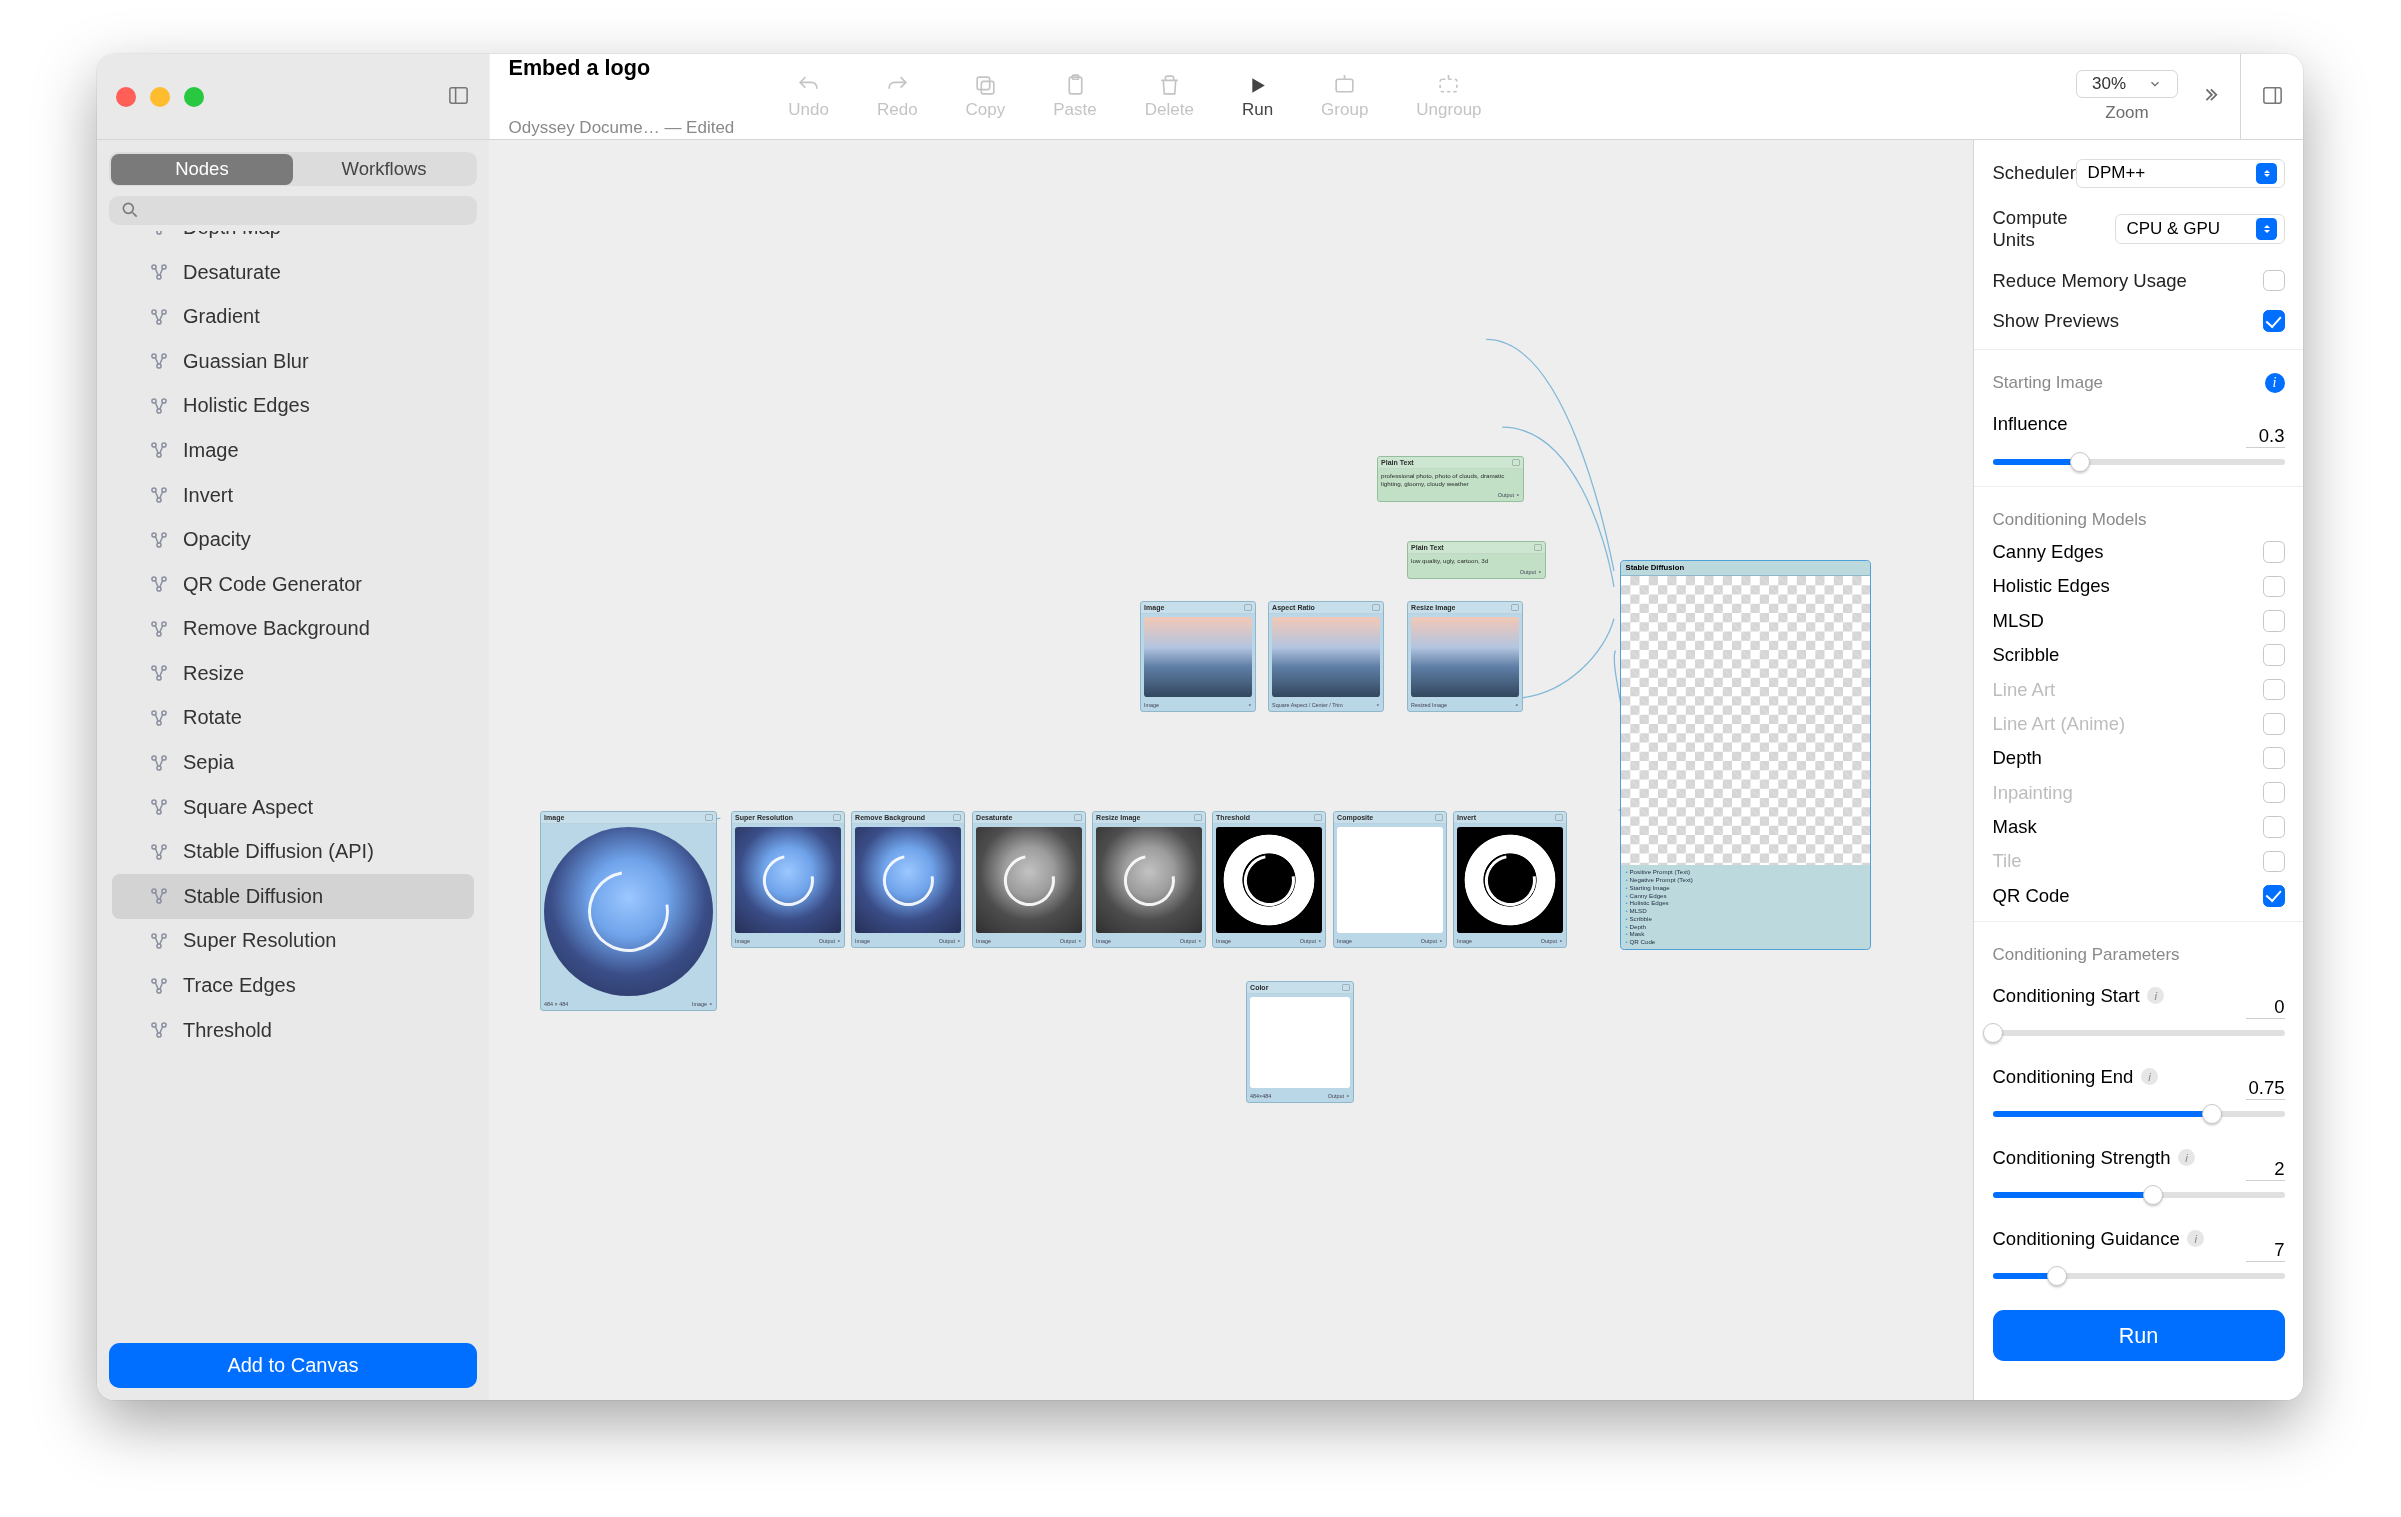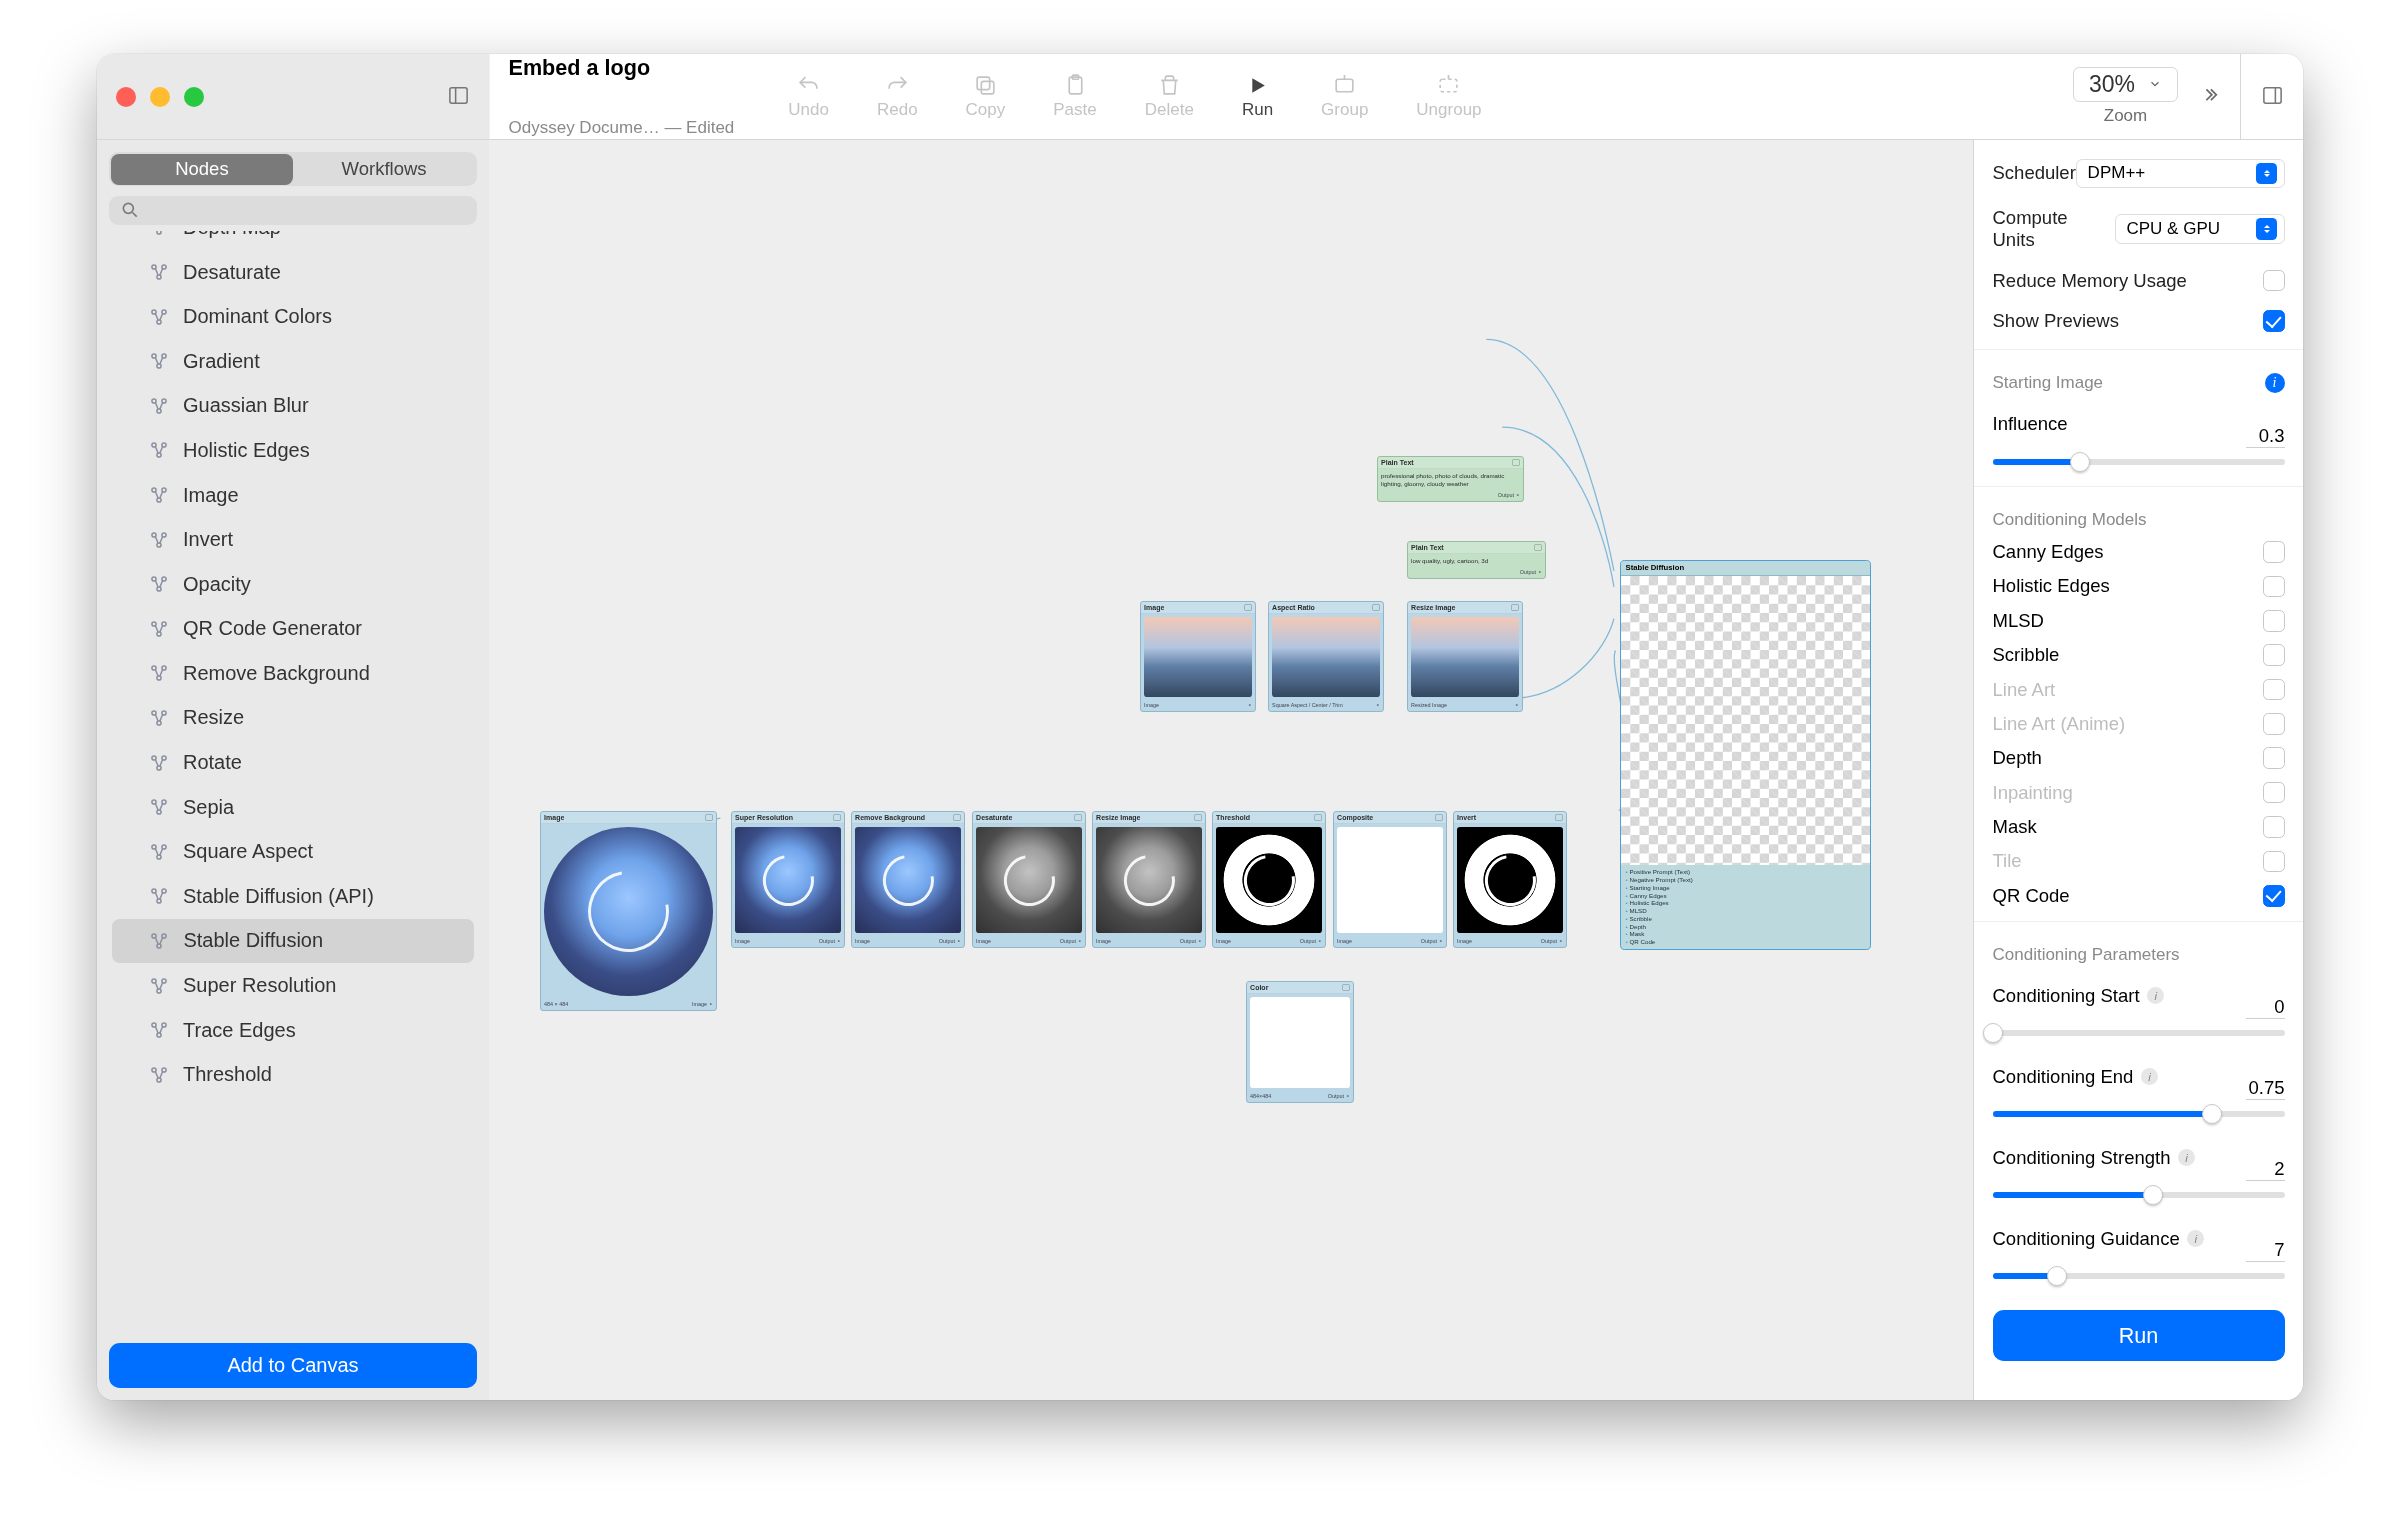--- a/index.html
+++ b/index.html
@@ -53,21 +53,21 @@
   #doc-subtitle { font-size: 17px; color: var(--text-muted); margin-top:1.5px; }
 
   #toolbar-buttons { display: flex; gap: 48px; margin-left: 54px; align-items:center; }
   .tb-btn { display: flex; flex-direction: column; align-items: center; gap: 2px; color: #6e6e6e; cursor:pointer; height:62px; justify-content:center; }
   .tb-btn.disabled { color: #c4c4c4; }
   .tb-btn .lbl { font-size: 17px; }
   .tb-btn svg { width: 25px; height:25px; stroke: currentColor; fill:none; stroke-width:1.6; }
 
   #zoom-group { margin-left: auto; display:flex; align-items:center; gap:23px; padding-right:17px; }
   #zoom-select { display:flex; flex-direction:column; align-items:center; gap:4.6px; }
-  #zoom-select .ctrl { border:0.8px solid var(--border); border-radius:6.2px; padding:3.1px 15.4px; font-size:23px; display:flex; align-items:center; gap:13px; color:#333; }
+  #zoom-select .ctrl { border:0.8px solid var(--border); border-radius:6.2px; padding:3.1px 15.4px; font-size:17px; display:flex; align-items:center; gap:22px; color:#333; }
   #zoom-select .lbl { font-size:17px; color:#6e6e6e; }
   #expand-chevrons { color:#6e6e6e; cursor:pointer; }
 
   #titlebar-right { width: 63px; display:flex; align-items:center; justify-content:center; border-left:0.8px solid var(--border); }
   #insp-toggle { color:#777; }
 
   
   #body { flex:1; display:flex; min-height:0; }
 
   
@@ -349,30 +349,20 @@
                 </div>
                 <div class="node-item">
                   <span class="nicon"><svg viewBox="0 0 24 24" class="ni" fill="none" stroke-width="1.8">
                       <circle cx="6" cy="6" r="2.5"></circle>
                       <circle cx="18" cy="6" r="2.5"></circle>
                       <circle cx="12" cy="18" r="2.5"></circle>
                       <path d="M7.5 7.5L11 16"></path>
                       <path d="M16.5 7.5L13 16"></path>
                     </svg></span>
                   <span>Desaturate</span>
-                </div>
-                <div class="node-item">
-                  <span class="nicon"><svg viewBox="0 0 24 24" class="ni" fill="none" stroke-width="1.8">
-                      <circle cx="6" cy="6" r="2.5"></circle>
-                      <circle cx="18" cy="6" r="2.5"></circle>
-                      <circle cx="12" cy="18" r="2.5"></circle>
-                      <path d="M7.5 7.5L11 16"></path>
-                      <path d="M16.5 7.5L13 16"></path>
-                    </svg></span>
-                  <span>Dominant Colors</span>
                 </div>
                 <div class="node-item">
                   <span class="nicon"><svg viewBox="0 0 24 24" class="ni" fill="none" stroke-width="1.8">
                       <circle cx="6" cy="6" r="2.5"></circle>
                       <circle cx="18" cy="6" r="2.5"></circle>
                       <circle cx="12" cy="18" r="2.5"></circle>
                       <path d="M7.5 7.5L11 16"></path>
                       <path d="M16.5 7.5L13 16"></path>
                     </svg></span>
                   <span>Gradient</span>

